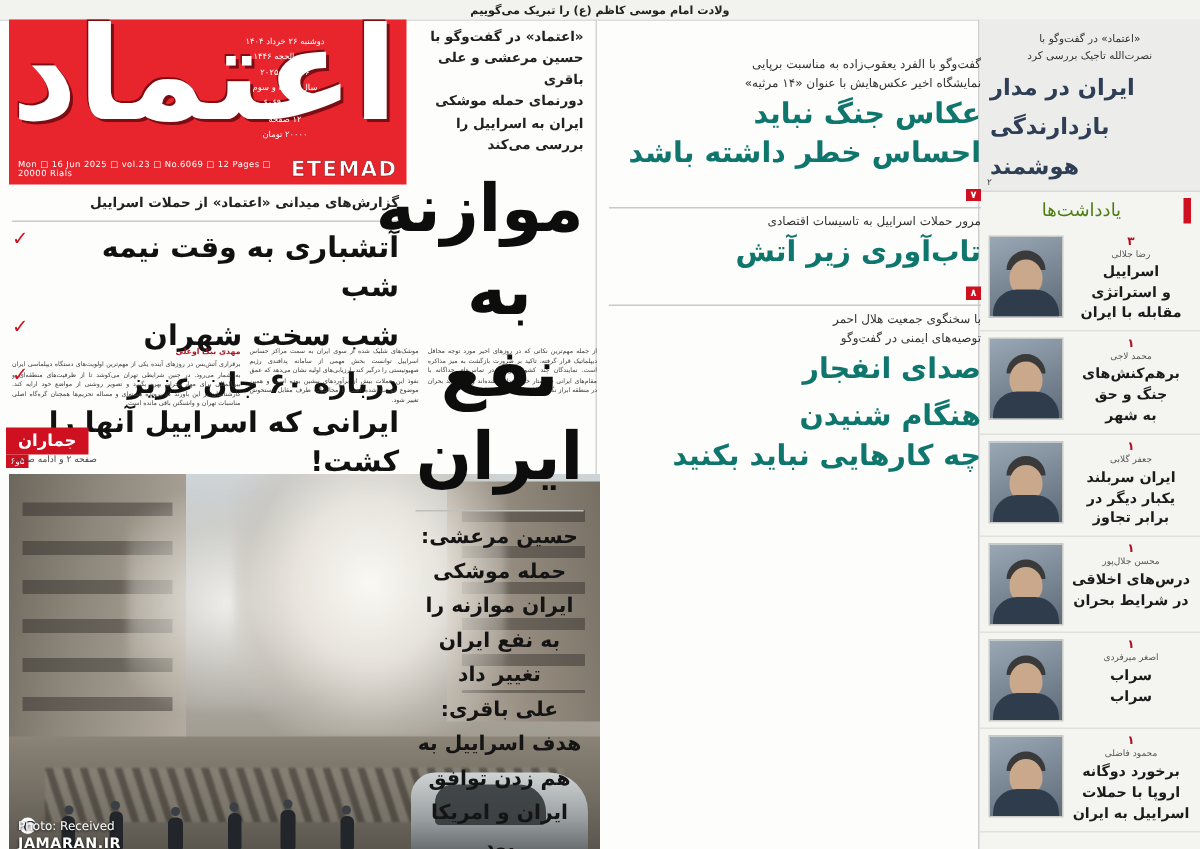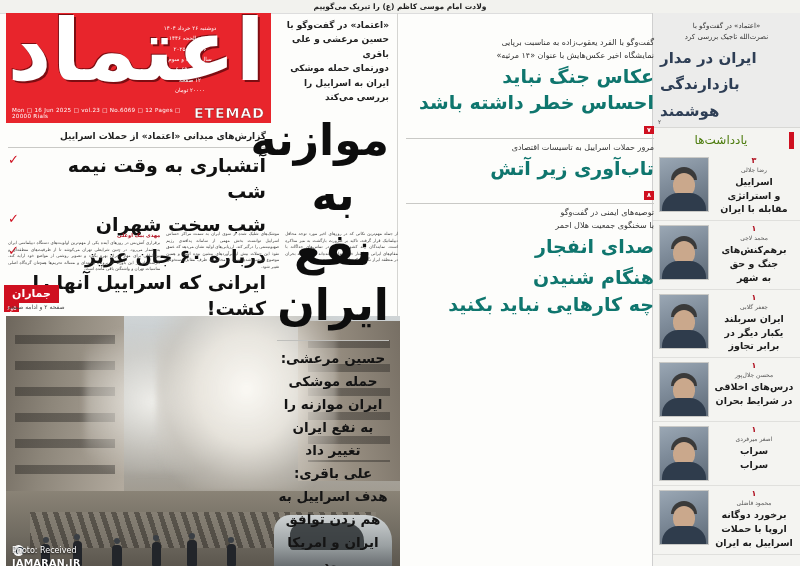--- a/index.html
+++ b/index.html
@@ -357,22 +357,22 @@
       <div class="m-sec">
         <div class="kick">مرور حملات اسراییل به تاسیسات اقتصادی</div>
         <div class="ttl">تاب‌آوری زیر آتش</div>
         <div class="pgwrap">
           <span class="pgbox">۸</span>
         </div>
       </div>
       <div class="m-rule"></div>
 
       <div class="m-sec">
+        <div class="kick">با سخنگوی جمعیت هلال احمر</div>
         <div class="kick">توصیه‌های ایمنی در گفت‌وگو</div>
-        <div class="kick">با سخنگوی جمعیت هلال احمر</div>
         <div class="ttl">صدای انفجار</div>
         <div class="ttl" style="margin-top:5px;">هنگام شنیدن</div>
         <div class="ttl">چه کارهایی نباید بکنید</div>
       </div>
 
     </div>
 
     <div class="mainzone">
 
       <div class="masthead">

